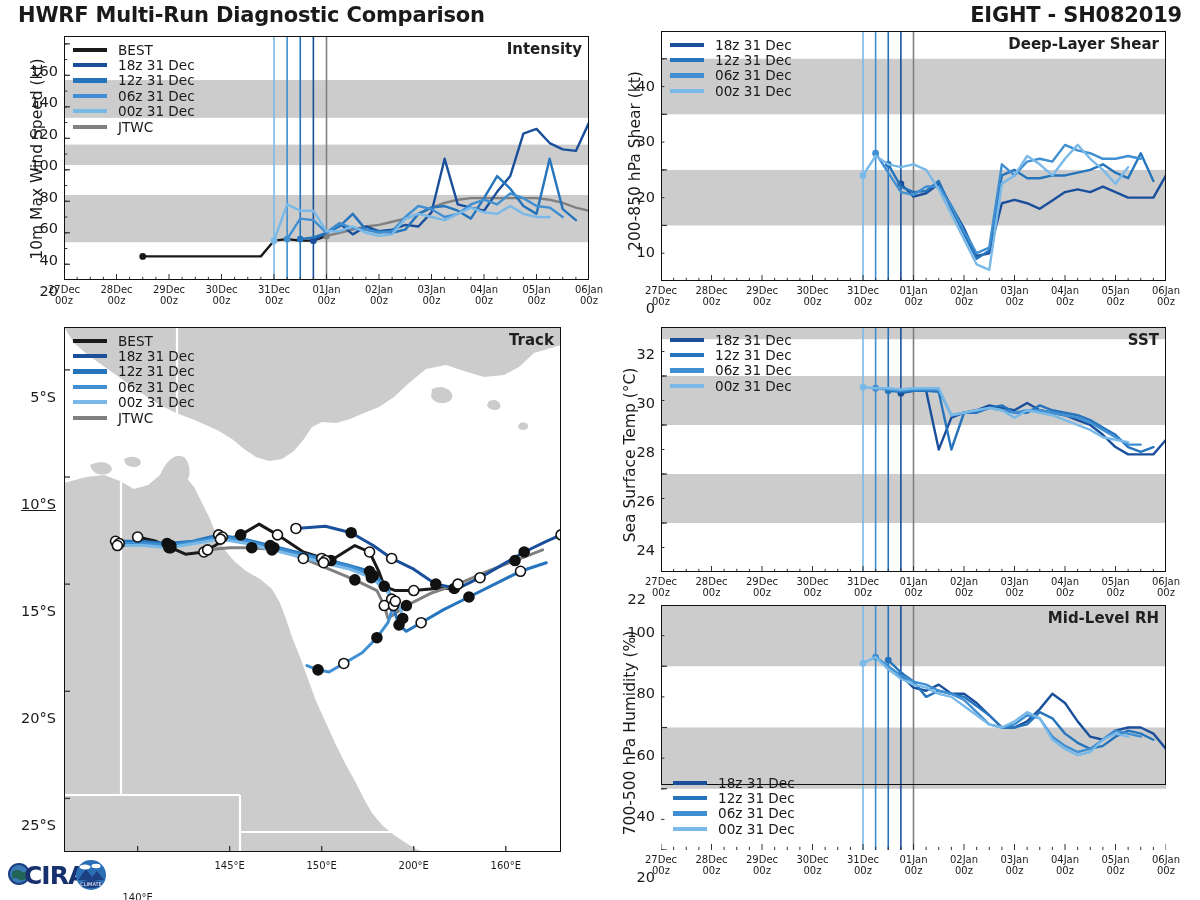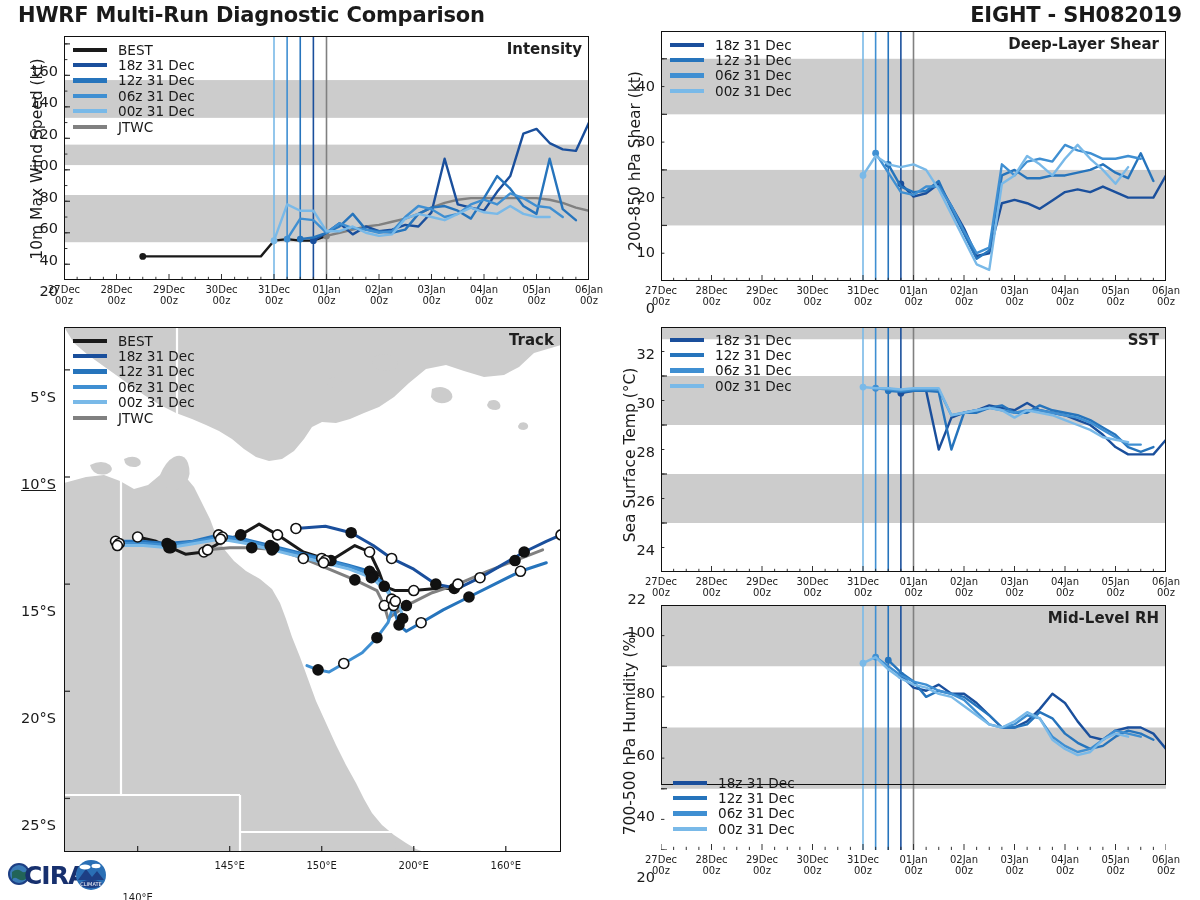--- a/index.html
+++ b/index.html
@@ -651,21 +651,21 @@
           <div class="legtxt">00z 31 Dec</div>
         </div>
         <div class="legrow">
           <div class="legline" style="background: rgb(128, 128, 128);"></div>
           <div class="legtxt">JTWC</div>
         </div>
       </div>
   </div>
   <div id="yt-track">
       <div class="ytick" style="left: 0px; width: 56px; top: 360.857px;">5°S</div>
-      <div class="ytick" style="left: 0px; width: 56px; top: 448px; text-decoration: underline;">10°S</div>
+      <div class="ytick" style="left: 0px; width: 56px; top: 468px; text-decoration: underline;">10°S</div>
       <div class="ytick" style="left: 0px; width: 56px; top: 575.143px;">15°S</div>
       <div class="ytick" style="left: 0px; width: 56px; top: 682.286px;">20°S</div>
       <div class="ytick" style="left: 0px; width: 56px; top: 789.429px;">25°S</div>
     </div>
   <div id="xt-track">
       <div class="xtick" style="left: 97.6296px; width: 80px; top: 892px;">140°E</div>
       <div class="xtick" style="left: 189.667px; width: 80px; top: 860px;">145°E</div>
       <div class="xtick" style="left: 281.704px; width: 80px; top: 860px;">150°E</div>
       <div class="xtick" style="left: 373.741px; width: 80px; top: 860px;">200°E</div>
       <div class="xtick" style="left: 465.778px; width: 80px; top: 860px;">160°E</div>

